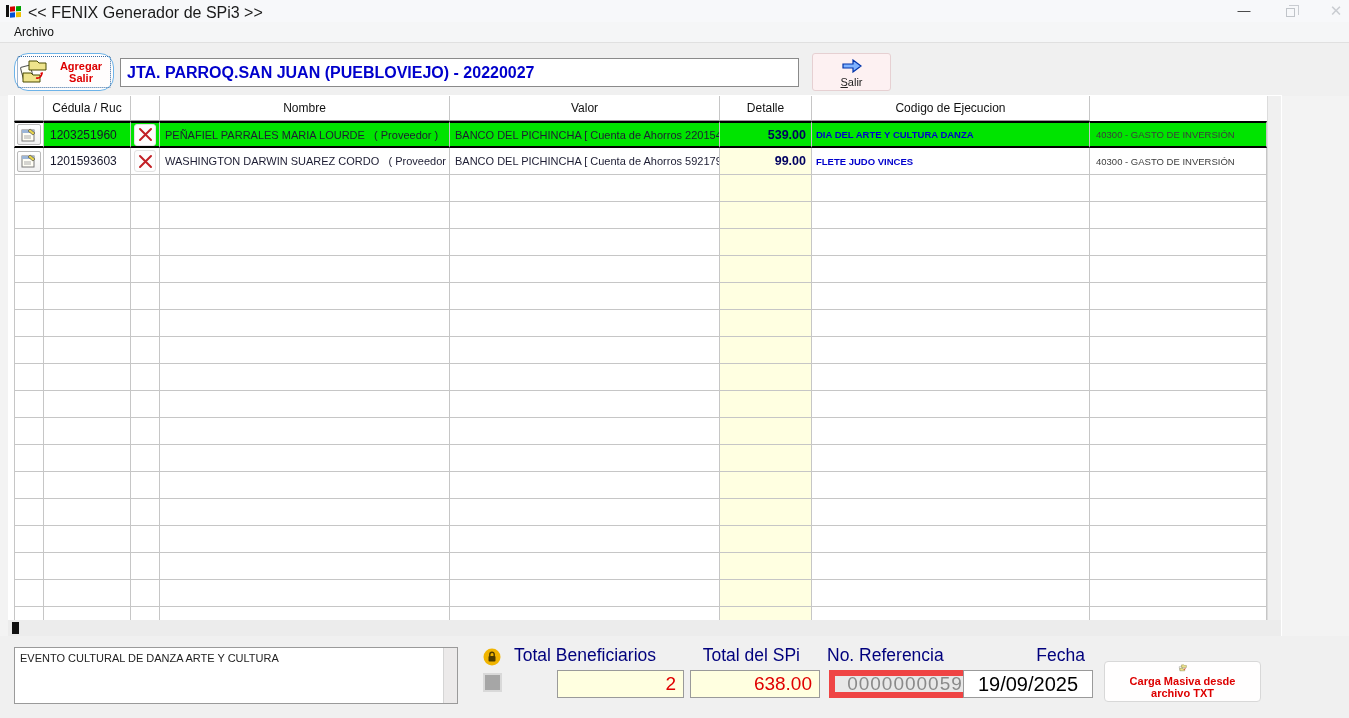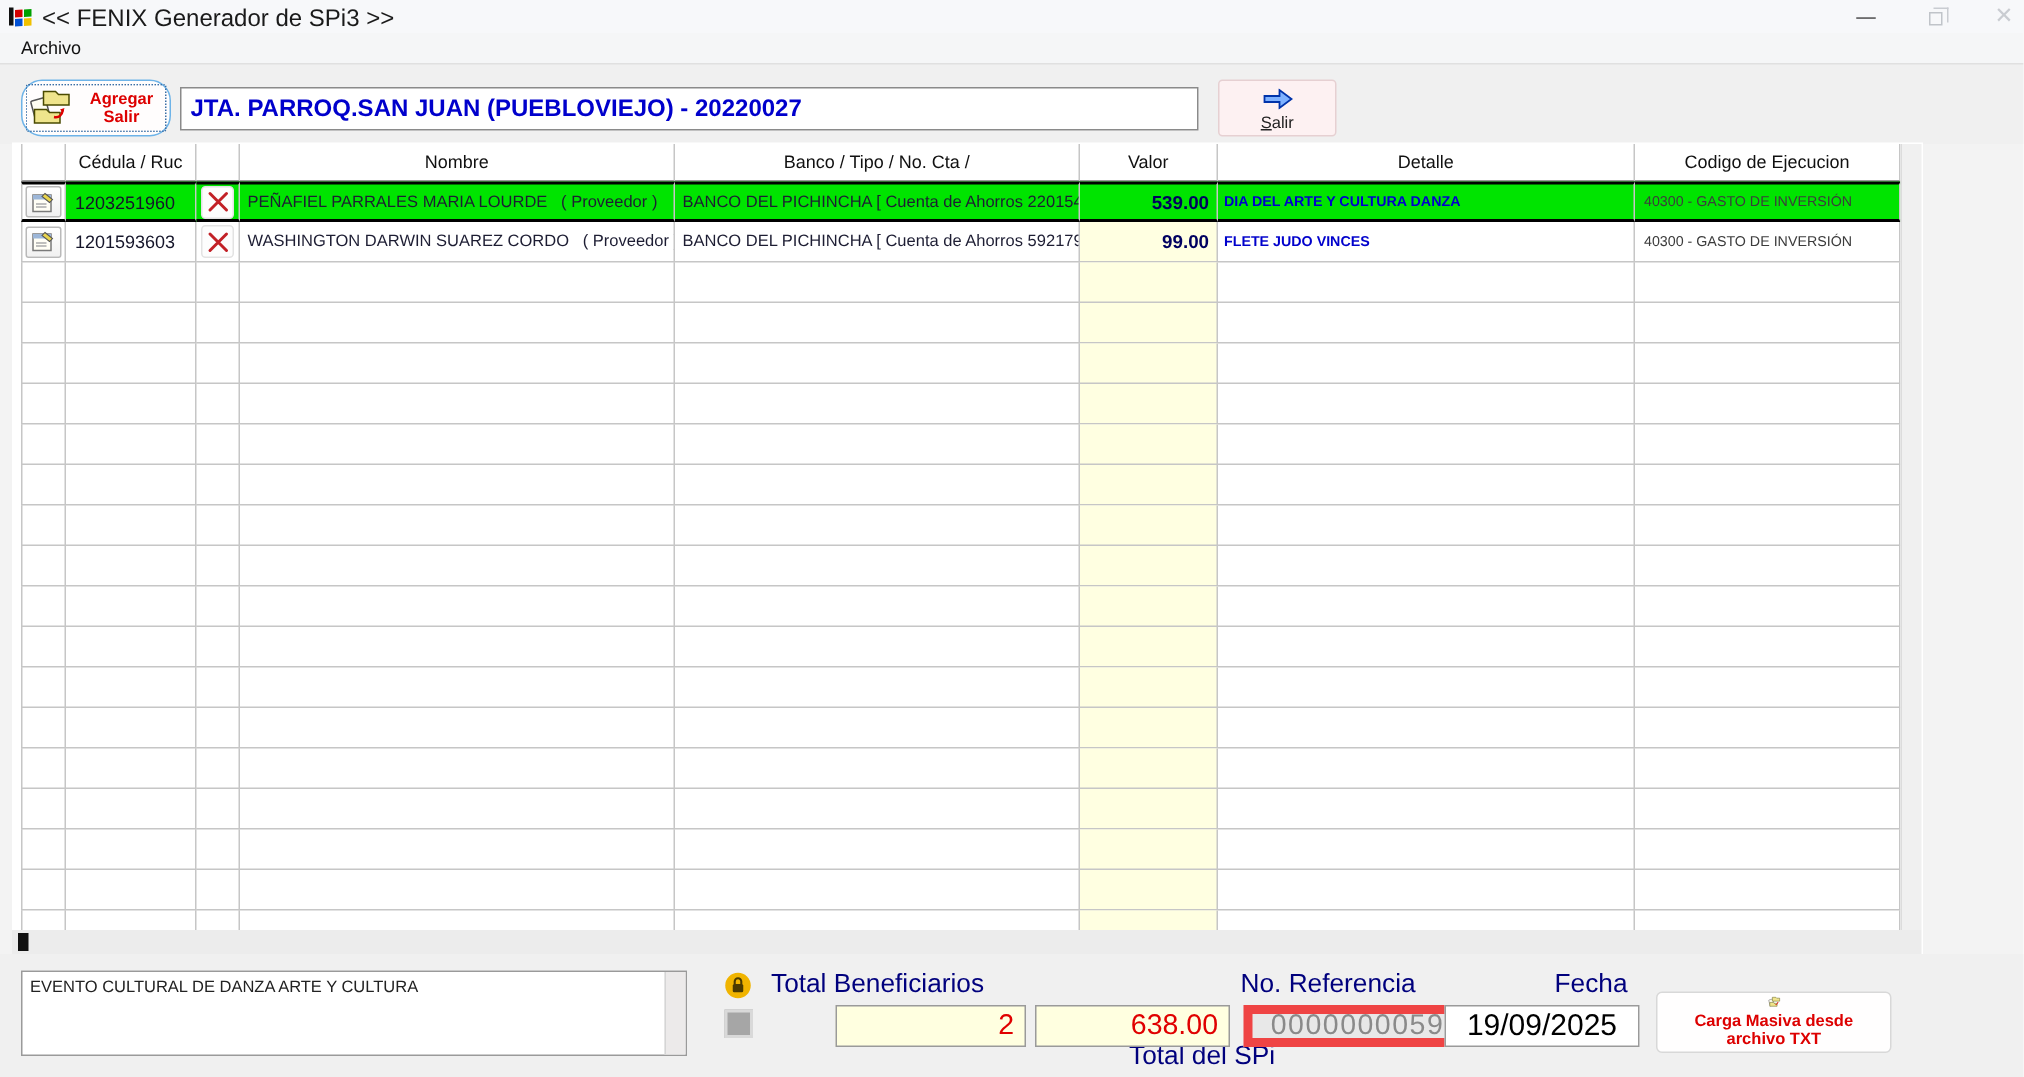--- a/index.html
+++ b/index.html
@@ -67,21 +67,21 @@
   .footer { position:absolute; left:0; top:636px; width:1349px; height:82px; background:#f0f0f0; }
   .detalle-box { position:absolute; left:14px; top:11px; width:444px; height:57px; background:#fff; border:1px solid #9a9a9a;
     font-size:11px; color:#222; padding:4px 16px 4px 5px; resize:none; font-family:"Liberation Sans",sans-serif; }
   .detalle-scroll { position:absolute; left:443px; top:12px; width:14px; height:55px; background:#eceaea; border-left:1px solid #d5d5d5; }
   .lock-badge { position:absolute; left:483px; top:12px; width:18px; height:18px; }
   .gray-square { position:absolute; left:483px; top:37px; width:19px; height:19px; background:#a6a6a6; border:2px solid #d9d9d9; }
   .f-label { position:absolute; top:9px; height:22px; font-size:17.5px; color:#00007d; white-space:nowrap; }
   .f-field { position:absolute; top:34px; height:28px; border:1px solid #9a9a9a; font-size:19px; display:flex; align-items:center; }
   .lab-ben { left:514px; width:170px; }
   .fld-ben { left:557px; width:127px; background:#ffffe0; color:#e00000; justify-content:flex-end; padding-right:7px; }
-  .lab-spi { left:720px; width:130px; text-align:right;margin-top:48px; }
+  .lab-spi { left:670px; width:130px; text-align:right; }
   .fld-spi { left:690px; width:130px; background:#ffffe0; color:#e00000; justify-content:flex-end; padding-right:7px; }
   .lab-ref { left:827px; width:131px; text-align:left; }
   .fld-ref { left:829px; width:152px; background:#e8e8e8; border:6px solid #ef4444; color:#8a8a8a; justify-content:center; letter-spacing:1px; }
   .lab-fecha { left:963px; width:130px; text-align:right; padding-right:8px; }
   .fld-fecha { left:963px; width:130px; background:#fff; color:#000; justify-content:center; font-size:20px; }
   .btn-carga { position:absolute; left:1104px; top:25px; width:157px; height:41px; background:#fffefe; border:1px solid #d8d8d8;
     border-radius:4px; display:flex; align-items:center; gap:3px; padding:2px 4px; cursor:default;flex-direction:column; }
 </style>
 </head>
 <body>
@@ -132,21 +132,20 @@
   </button>
 </div>
 
 <div class="table-panel">
   <div class="grid-area">
     <div class="thead">
       <div class="cell"></div>
       <div class="cell">Cédula / Ruc</div>
       <div class="cell"></div>
       <div class="cell">Nombre</div>
-      <div class="cell">Banco / Tipo / No. Cta /</div>
       <div class="cell">Valor</div>
       <div class="cell">Detalle</div>
       <div class="cell">Codigo de Ejecucion</div>
     </div>
     <div id="table-body">
         <div class="trow selected">
           <div class="cell c-edit"><button class="edit-btn"><svg width="16" height="14" viewBox="0 0 16 14">
                 <rect x="1" y="2" width="12" height="11" fill="#fffef5" stroke="#7a7a7a"></rect>
                 <rect x="1" y="2" width="12" height="3" fill="#9cb6d8"></rect>
                 <line x1="3" y1="8" x2="10" y2="8" stroke="#aaa"></line>

